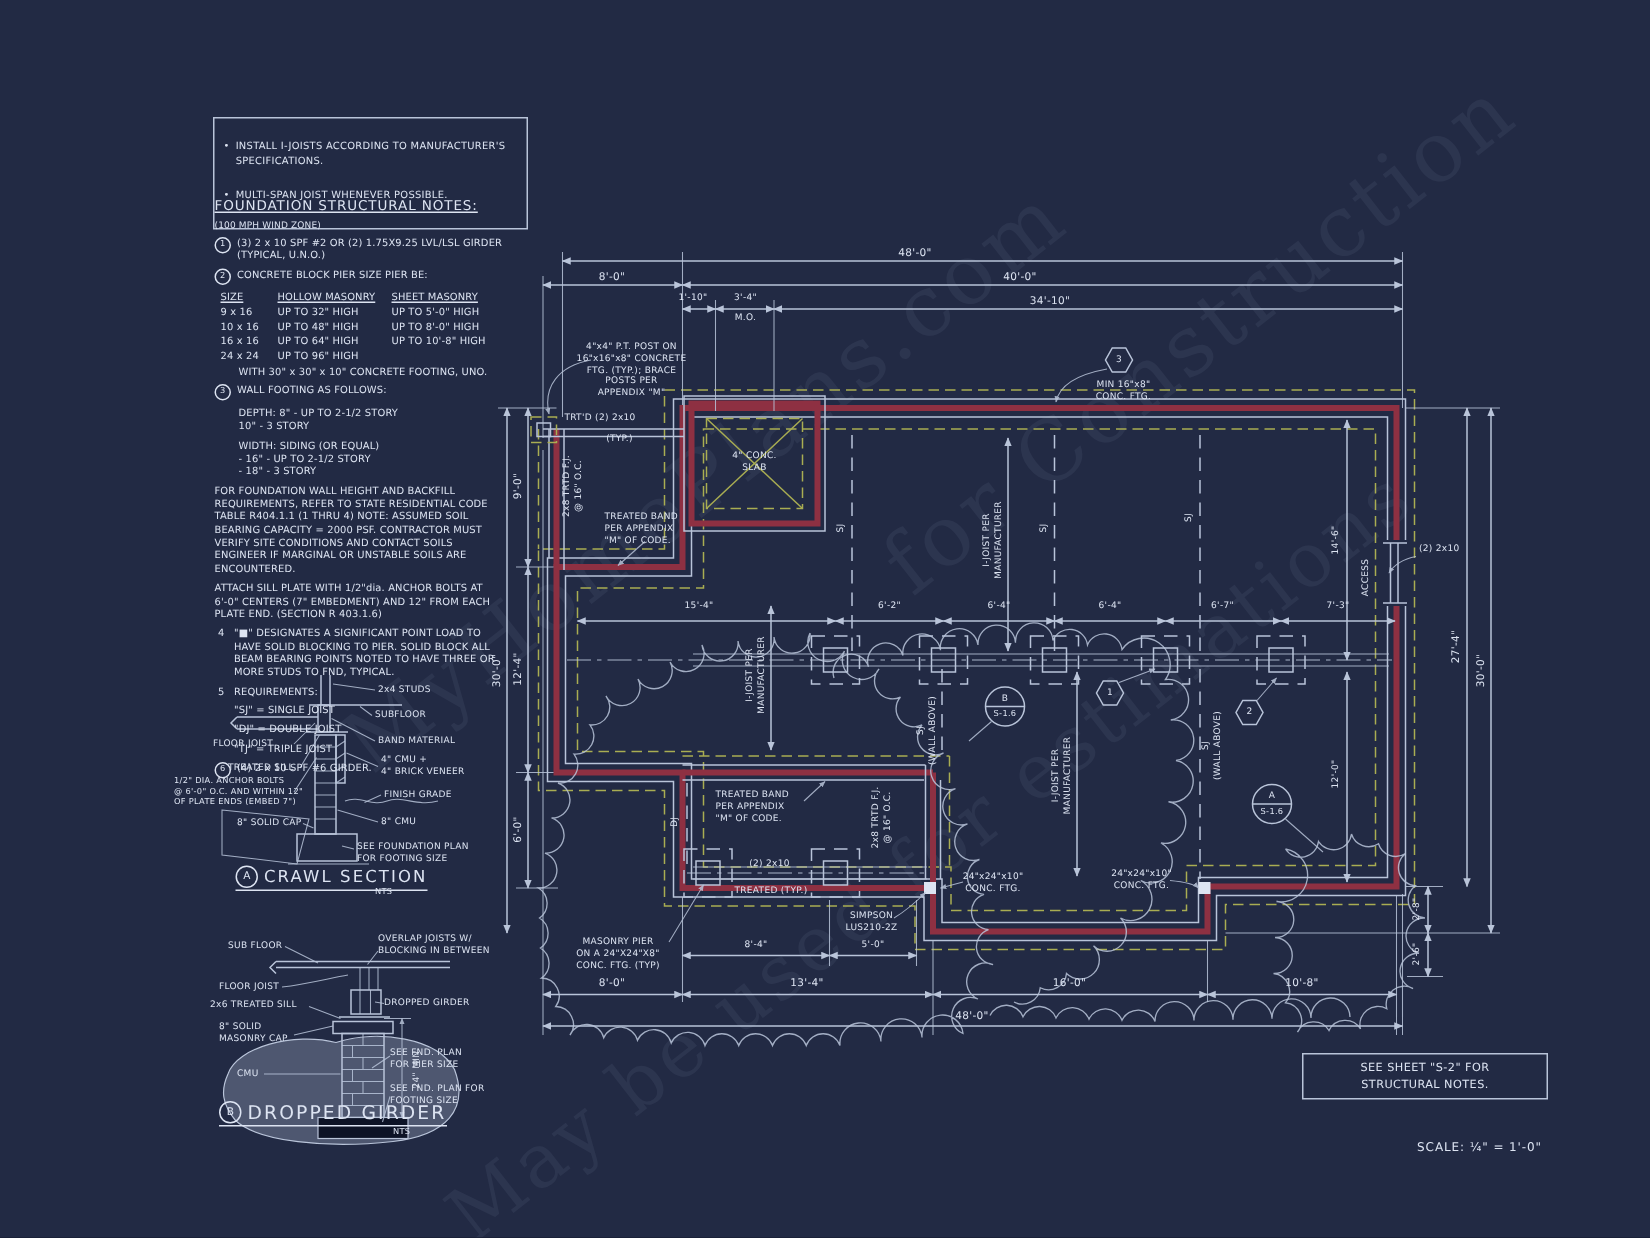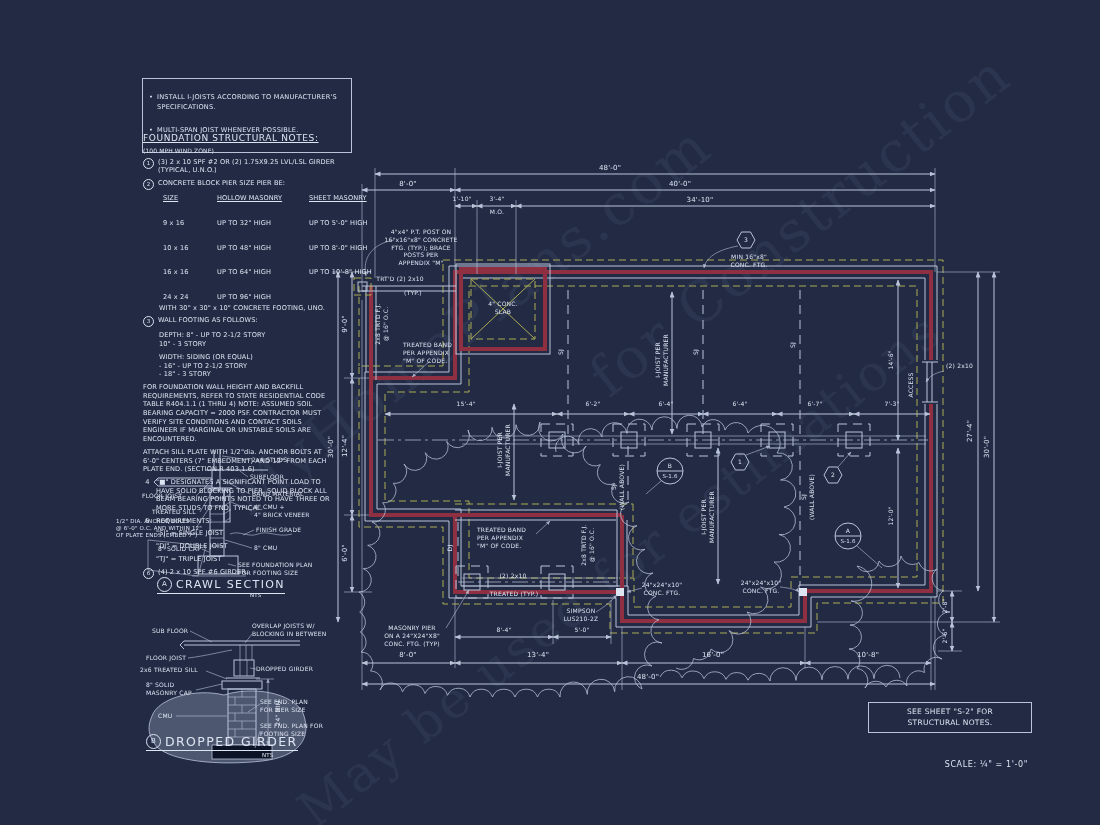--- a/index.html
+++ b/index.html
@@ -31,21 +31,21 @@
   .bitem{display:flex;gap:4px;margin-bottom:3px;}
   .notes{position:absolute;left:143px;top:133px;width:192px;font-size:6.6px;line-height:1.32;letter-spacing:.1px;}
   .nhead{font-size:9px;letter-spacing:.6px;text-decoration:underline;margin-bottom:2px;}
   .nsub{margin-bottom:3px;font-size:6px;}
   .nitem{display:flex;gap:4px;margin-bottom:4px;}
   .nblock{margin-bottom:4px;white-space:pre-line;}
   .ind{margin-left:16px;}
   .cnum{flex:0 0 auto;display:inline-block;width:9px;height:9px;border:1px solid var(--text);
         border-radius:50%;text-align:center;line-height:9px;font-size:5.5px;}
   .nnum{flex:0 0 auto;width:9px;text-align:center;font-size:6.6px;}
-  .ptable{display:grid;grid-template-columns:38px 76px 78px;margin:2px 0 2px 20px;row-gap:1px;gap:16px;}
+  .ptable{display:grid;grid-template-columns:38px 76px 78px;margin:2px 0 2px 4px;row-gap:1px;}
   .th{text-decoration:underline;}
   .dtitle{position:absolute;font-size:11px;letter-spacing:1.4px;border-bottom:1px solid var(--text);
           padding-bottom:1px;display:flex;align-items:center;gap:4px;}
   .mcirc{display:inline-block;width:13px;height:13px;border:1px solid var(--text);border-radius:50%;
          text-align:center;line-height:13px;font-size:7px;letter-spacing:0;}
   .wm{position:absolute;font-size:56px;color:var(--wat);opacity:.06;white-space:nowrap;
       transform:translate(-50%,-50%) rotate(-38deg);font-family:"DejaVu Serif",serif;letter-spacing:3px;}
   .tb-note{position:absolute;border:1px solid var(--line);text-align:center;font-size:7.5px;
            line-height:1.5;padding:3px 6px;letter-spacing:.3px;white-space:pre-line;}
   .main-title{position:absolute;font-size:13px;letter-spacing:1.6px;border-bottom:1.5px solid var(--text);

